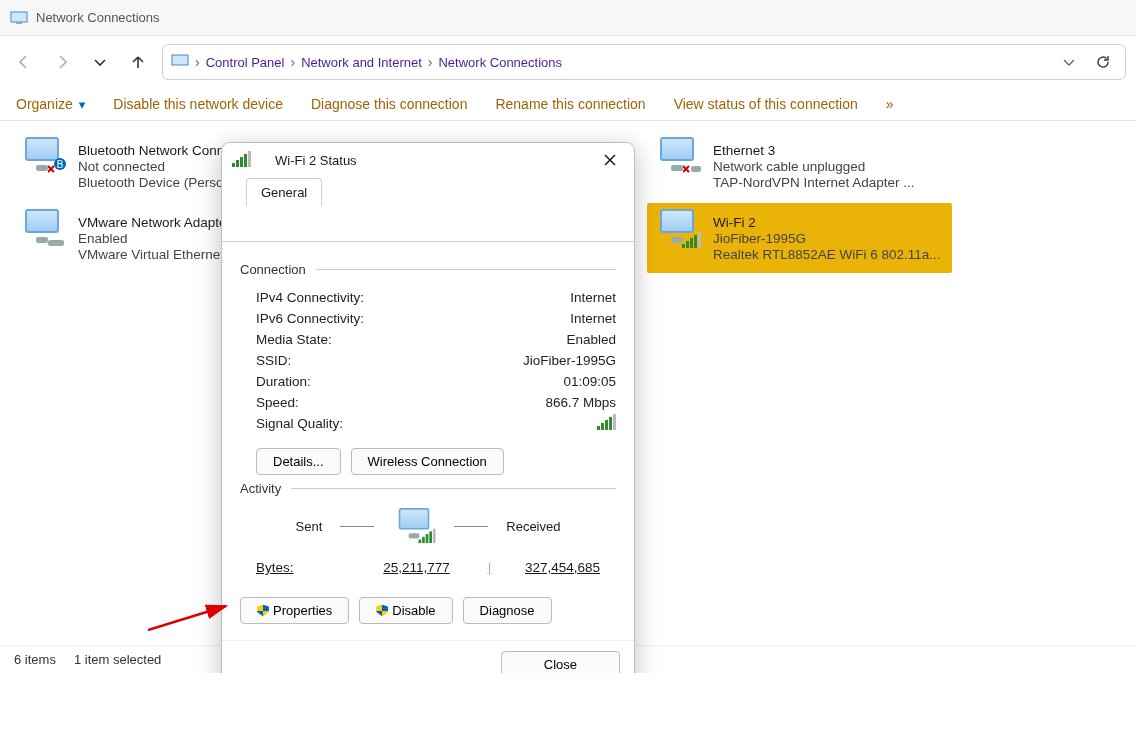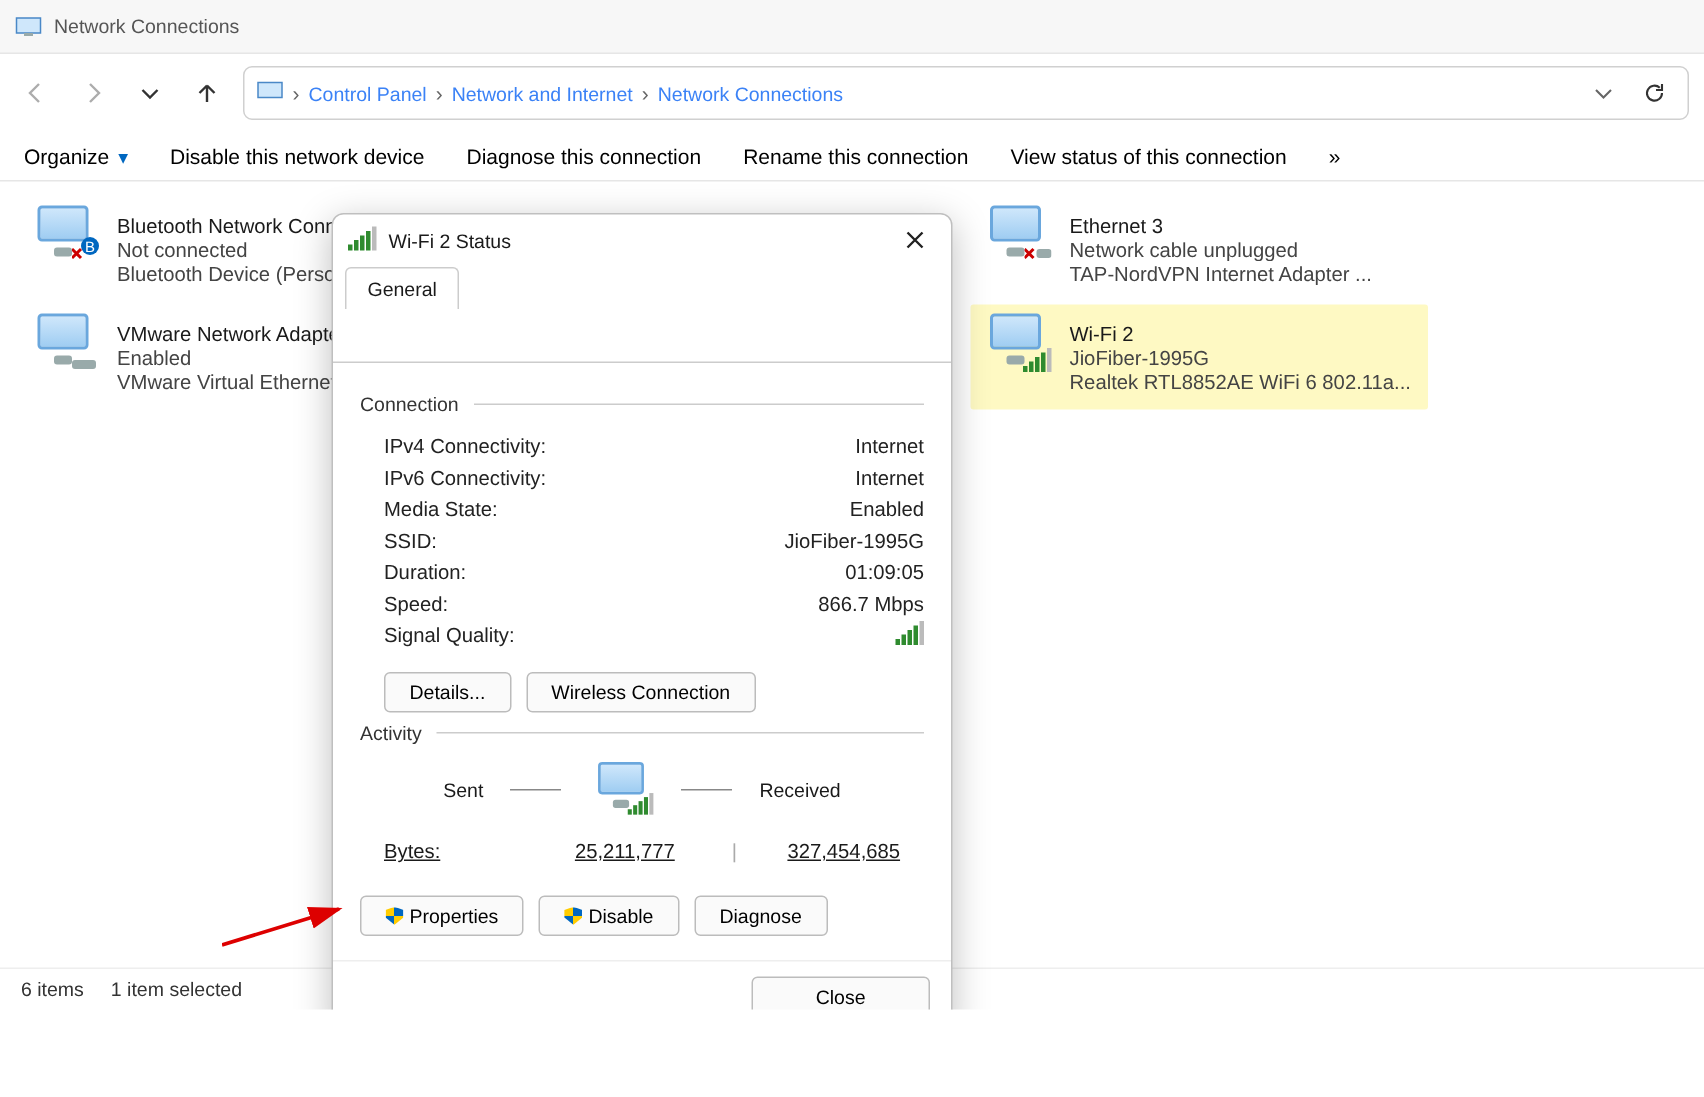--- a/index.html
+++ b/index.html
@@ -5,37 +5,37 @@
 * { box-sizing: border-box; font-family: "Segoe UI", Tahoma, sans-serif; }
 body { margin: 0; background: #fff; color: #1a1a1a; font-size: 13px; }
 .window { width: 1136px; height: 673px; position: relative; overflow: hidden; }
 .titlebar { display: flex; align-items: center; height: 36px; padding: 0 10px; background: #f7f7f7; border-bottom: 1px solid #e6e6e6; font-size: 13px; color: #555; }
 .titlebar .icon { width: 18px; height: 18px; margin-right: 8px; }
 .navbar { display: flex; align-items: center; padding: 8px 10px; gap: 10px; }
 .navbtn { width: 28px; height: 28px; display: flex; align-items: center; justify-content: center; cursor: pointer; border-radius: 4px; }
 .navbtn.disabled { opacity: .4; cursor: default; }
 .addrbar { flex: 1; display: flex; align-items: center; border: 1px solid #d0d0d0; border-radius: 6px; height: 36px; padding: 0 8px; gap: 6px; }
 .addrbar .sep { color: #666; font-size: 14px; }
-.addrlink { color: #3b82f6; text-decoration: none; cursor: pointer; }
+.addrlink { color: #4c1d95; text-decoration: none; cursor: pointer; }
 .addrdropdown, .refresh { width: 28px; height: 28px; display: flex; align-items: center; justify-content: center; cursor: pointer; }
 .toolbar { display: flex; align-items: center; gap: 28px; padding: 8px 16px; border-bottom: 1px solid #e6e6e6; }
-.toolbtn { color: #000000; cursor: pointer; font-size: 14px; }
+.toolbtn { color: #a16207; cursor: pointer; font-size: 14px; }
 .toolbar .chev { color: #0067c0; margin-left: -22px; }
 .content { position: relative; padding: 10px 12px; display: flex; flex-wrap: wrap; align-content: flex-start; gap: 0; }
 .connitem { width: 305px; height: 70px; display: flex; padding: 6px 8px; border-radius: 2px; margin-bottom: 2px; }
-.connitem.selected { background: #fef9c3; }
+.connitem.selected { background: #eab308; }
 .connitem .ithumb { width: 50px; height: 50px; margin-right: 8px; flex-shrink:0; }
 .connlines { display: flex; flex-direction: column; justify-content: center; gap: 1px; overflow: hidden; }
 .connlines span { white-space: nowrap; overflow: hidden; text-overflow: ellipsis; font-size: 13.5px; }
 .connlines .sub { color: #444; }
 .statusbar { position: absolute; bottom: 0; left: 0; right: 0; height: 28px; display: flex; align-items: center; padding: 0 14px; gap: 18px; font-size: 13px; color: #333; border-top: 1px solid #eee; }
 .dialog { position: absolute; left: 221px; top: 142px; width: 414px; background: #fff; border: 1px solid #bfbfbf; border-radius: 8px; box-shadow: 0 6px 24px rgba(0,0,0,.25); }
-.dlgtitle { display: flex; align-items: center; height: 34px; padding: 0 10px; gap: 8px; font-size: 13px; }
+.dlgtitle { display: flex; align-items: center; height: 34px; padding: 0 10px; gap: 24px; font-size: 13px; }
 .dlgclose { margin-left: auto; width: 28px; height: 28px; display: flex; align-items: center; justify-content: center; cursor: pointer; border-radius:4px; }
-.tabstrip { padding: 0 8px; }
+.tabstrip { padding: 0 24px; }
 .tab { display: inline-block; padding: 6px 14px; border: 1px solid #ccc; border-bottom: none; border-radius: 4px 4px 0 0; background: #fff; font-size: 13px; position: relative; top: 1px; }
 .tabbody { border-top: 1px solid #ccc; padding: 14px 18px 12px; margin-top: 36px; }
 .grouplabel { display: flex; align-items: center; font-size: 13px; color: #333; margin: 6px 0 10px; }
 .grouplabel .line { flex: 1; border-top: 1px solid #ccc; margin-left: 10px; }
 .kv { display: flex; justify-content: space-between; padding: 3px 0 3px 16px; font-size: 13.5px; }
 .kv .k { color: #222; }
 .kv .v { color: #222; }
 .btnrow { display: flex; gap: 10px; margin: 12px 0 4px 16px; }
 .wbtn { border: 1px solid #bcbcbc; background: #fafafa; border-radius: 4px; padding: 5px 16px; font-size: 13px; cursor: pointer; display: flex; align-items: center; gap: 4px; }
 .activity { display: flex; align-items: center; justify-content: center; gap: 18px; margin: 10px 0; }

